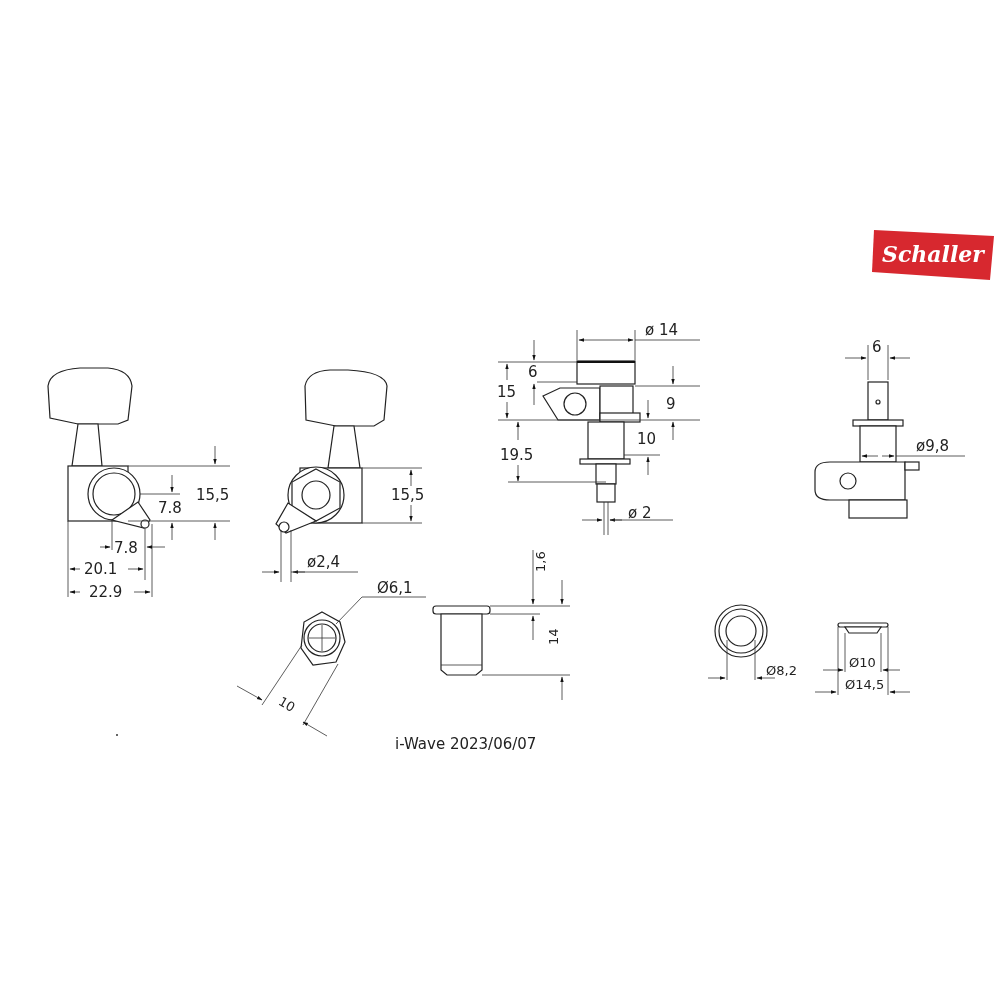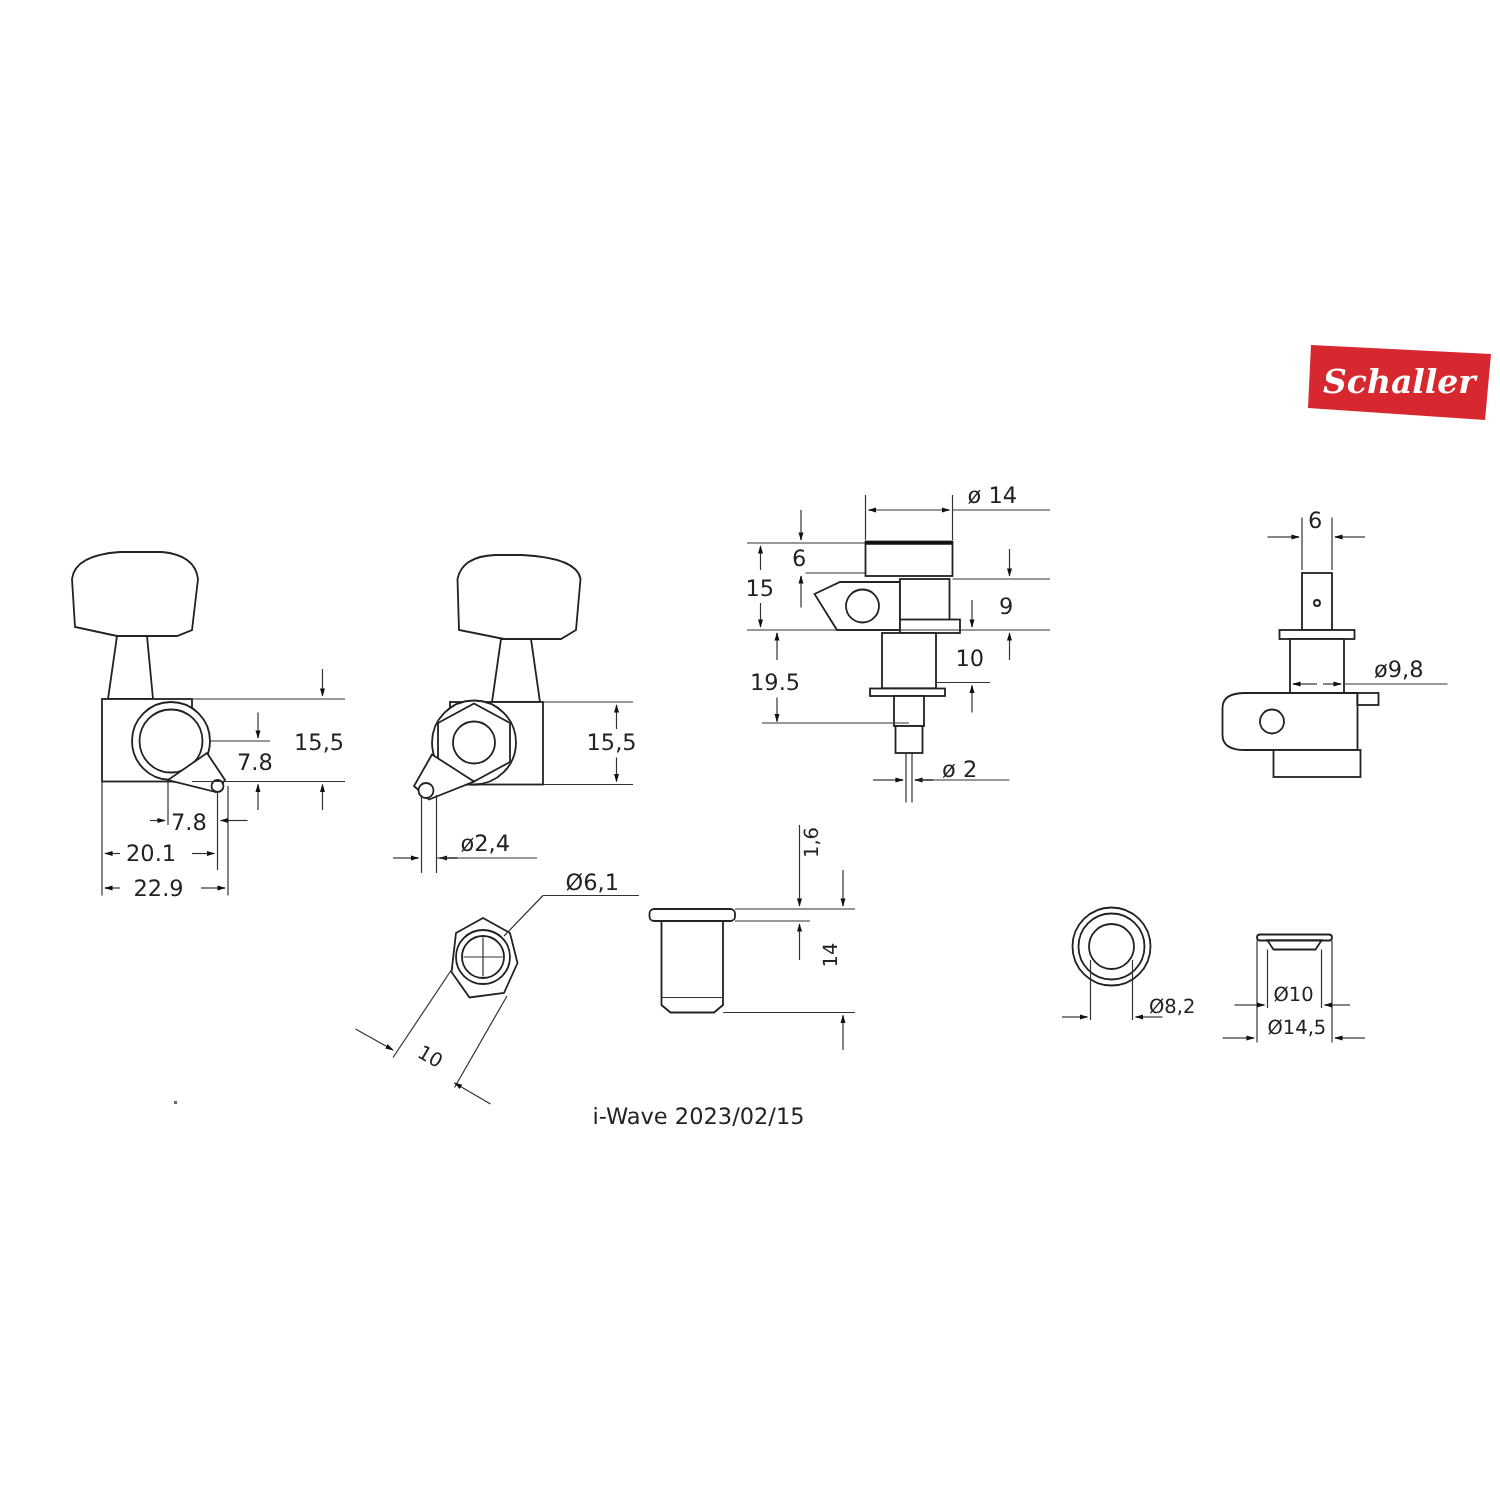--- a/index.html
+++ b/index.html
@@ -205,13 +205,13 @@
     <line class="lt" x1="910" y1="692" x2="890" y2="692" marker-end="url(#ar)"></line>
     <text class="dims" x="845" y="689">Ø14,5</text>
   </g>
 </svg>
 
 <svg class="logo" viewBox="0 0 124 54">
   <polygon points="2,4 122,10 118,54 0,46" fill="#d7282f"></polygon>
   <text class="logo-text" x="10" y="36">Schaller</text>
 </svg>
 
-<div class="caption">i-Wave 2023/02/15</div>
+<div class="caption">i-Wave 2023/06/07</div>
 
 </body></html>

